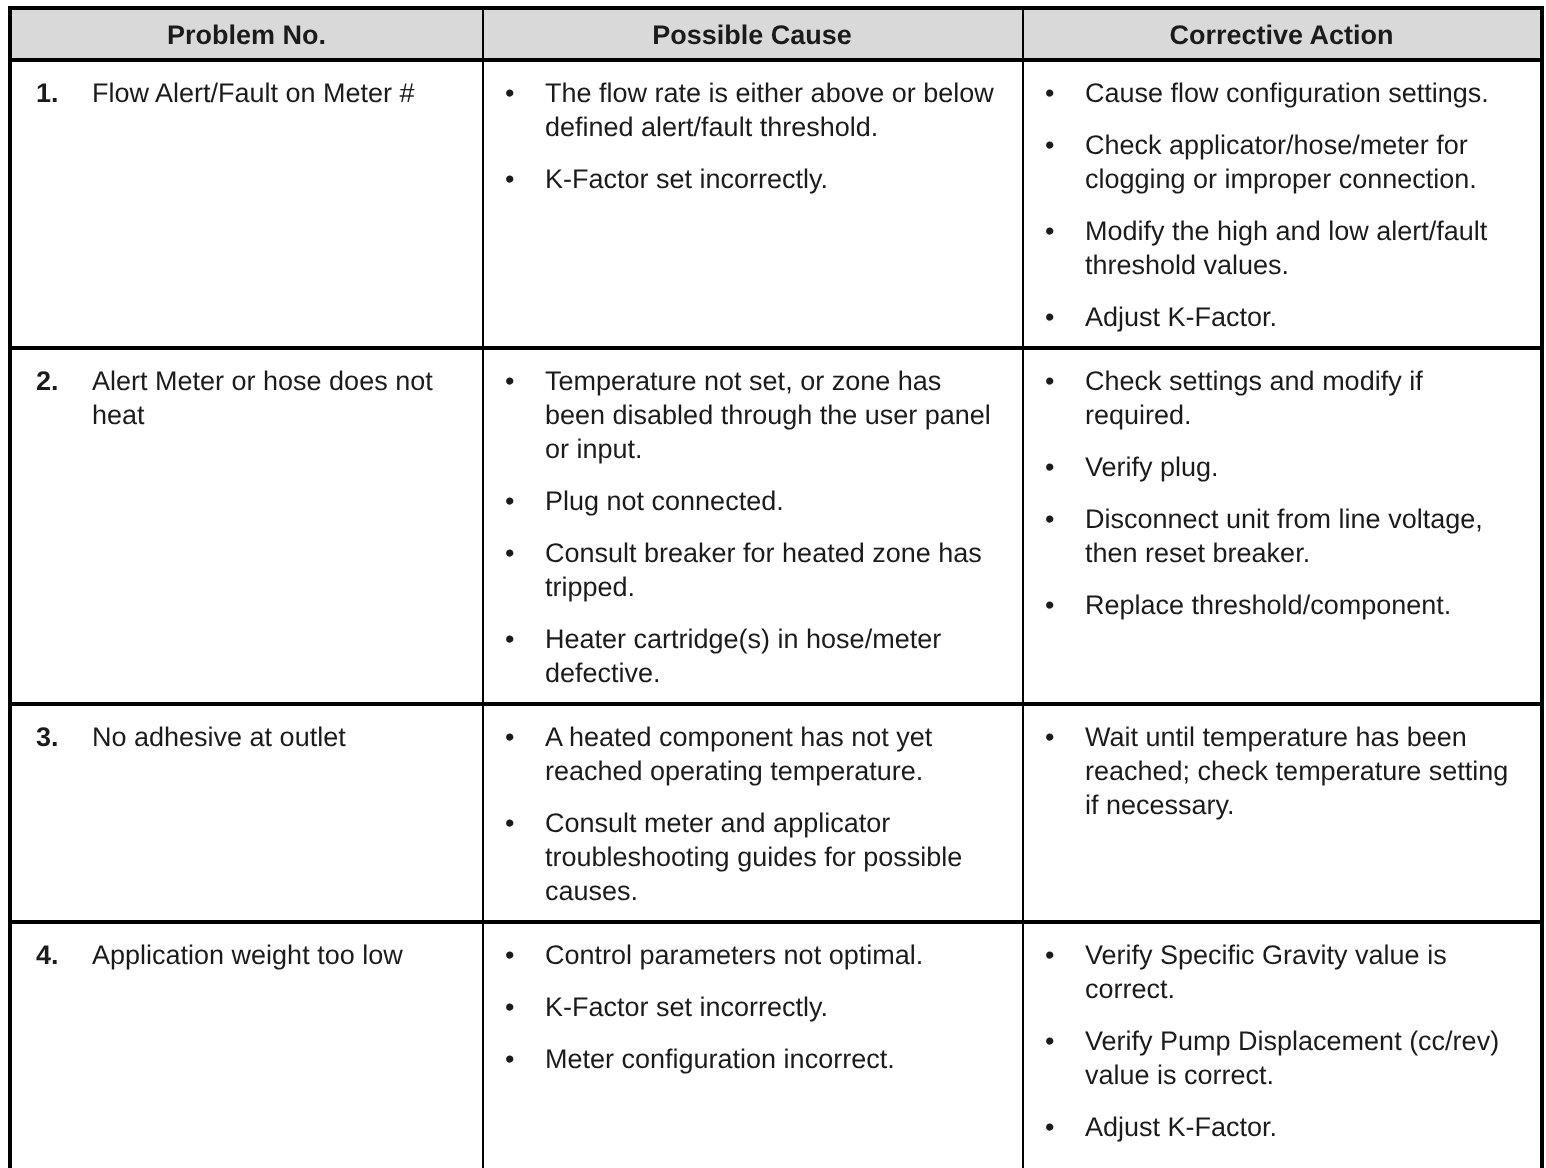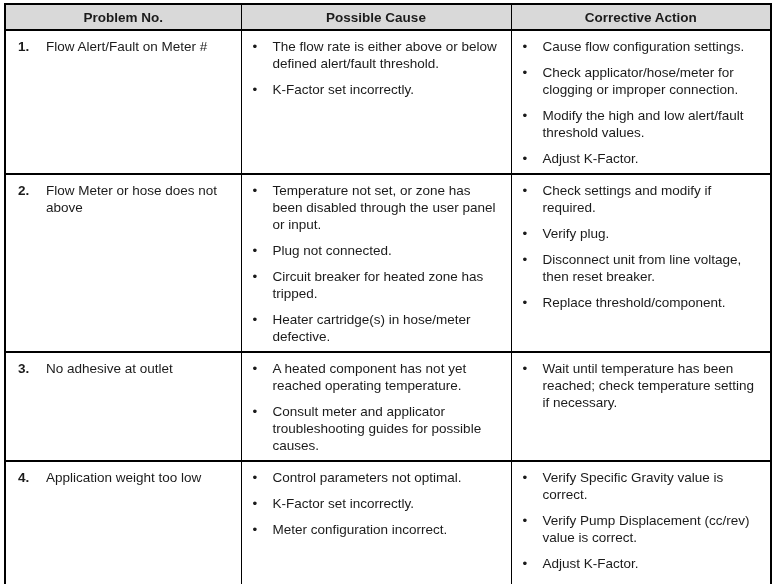--- a/index.html
+++ b/index.html
@@ -127,36 +127,36 @@
               <span class="txt">Adjust K-Factor.</span>
             </li>
           </ul>
     </td>
   </tr>
 
   <tr>
     <td>
       <div class="prow">
         <span class="num">2.</span>
-        <span class="ptext">Flow Meter or hose does not above</span>
+        <span class="ptext">Alert Meter or hose does not heat</span>
       </div>
     </td>
     <td>
       <ul class="bullets">
             <li>
               <span class="dot">•</span>
               <span class="txt">Temperature not set, or zone has been disabled through the user panel or input.</span>
             </li>
             <li>
               <span class="dot">•</span>
               <span class="txt">Plug not connected.</span>
             </li>
             <li>
               <span class="dot">•</span>
-              <span class="txt">Circuit breaker for heated zone has tripped.</span>
+              <span class="txt">Consult breaker for heated zone has tripped.</span>
             </li>
             <li>
               <span class="dot">•</span>
               <span class="txt">Heater cartridge(s) in hose/meter defective.</span>
             </li>
           </ul>
     </td>
     <td>
       <ul class="bullets">
             <li>

